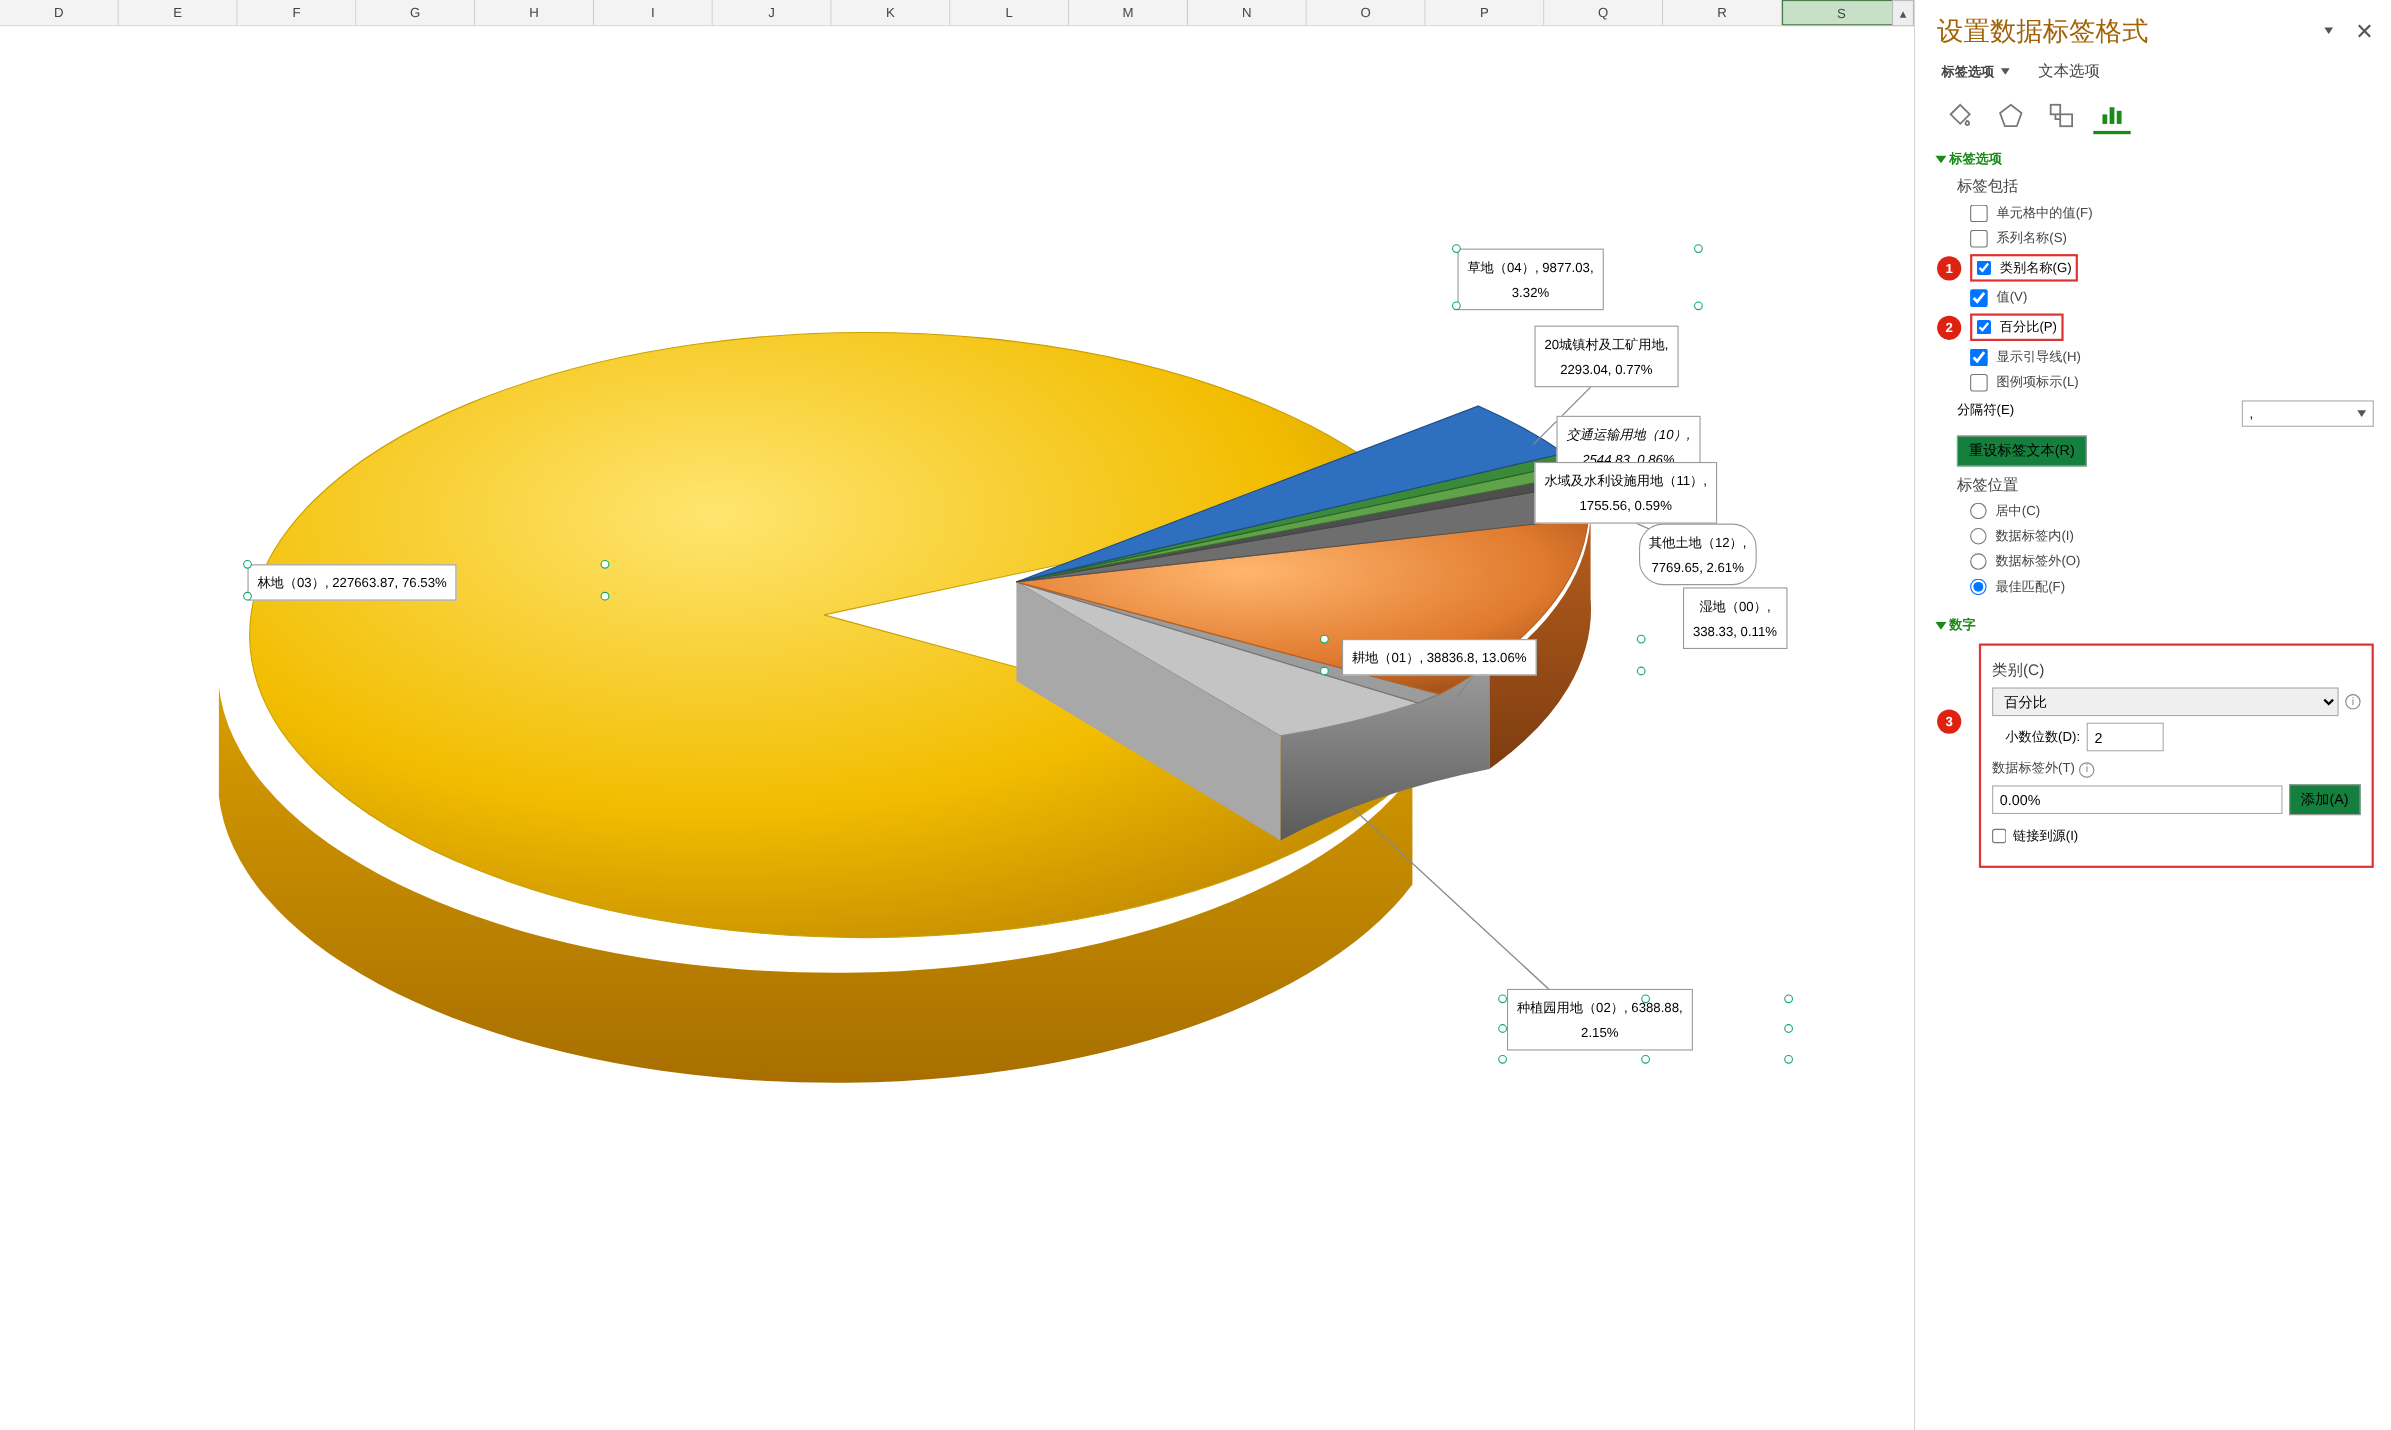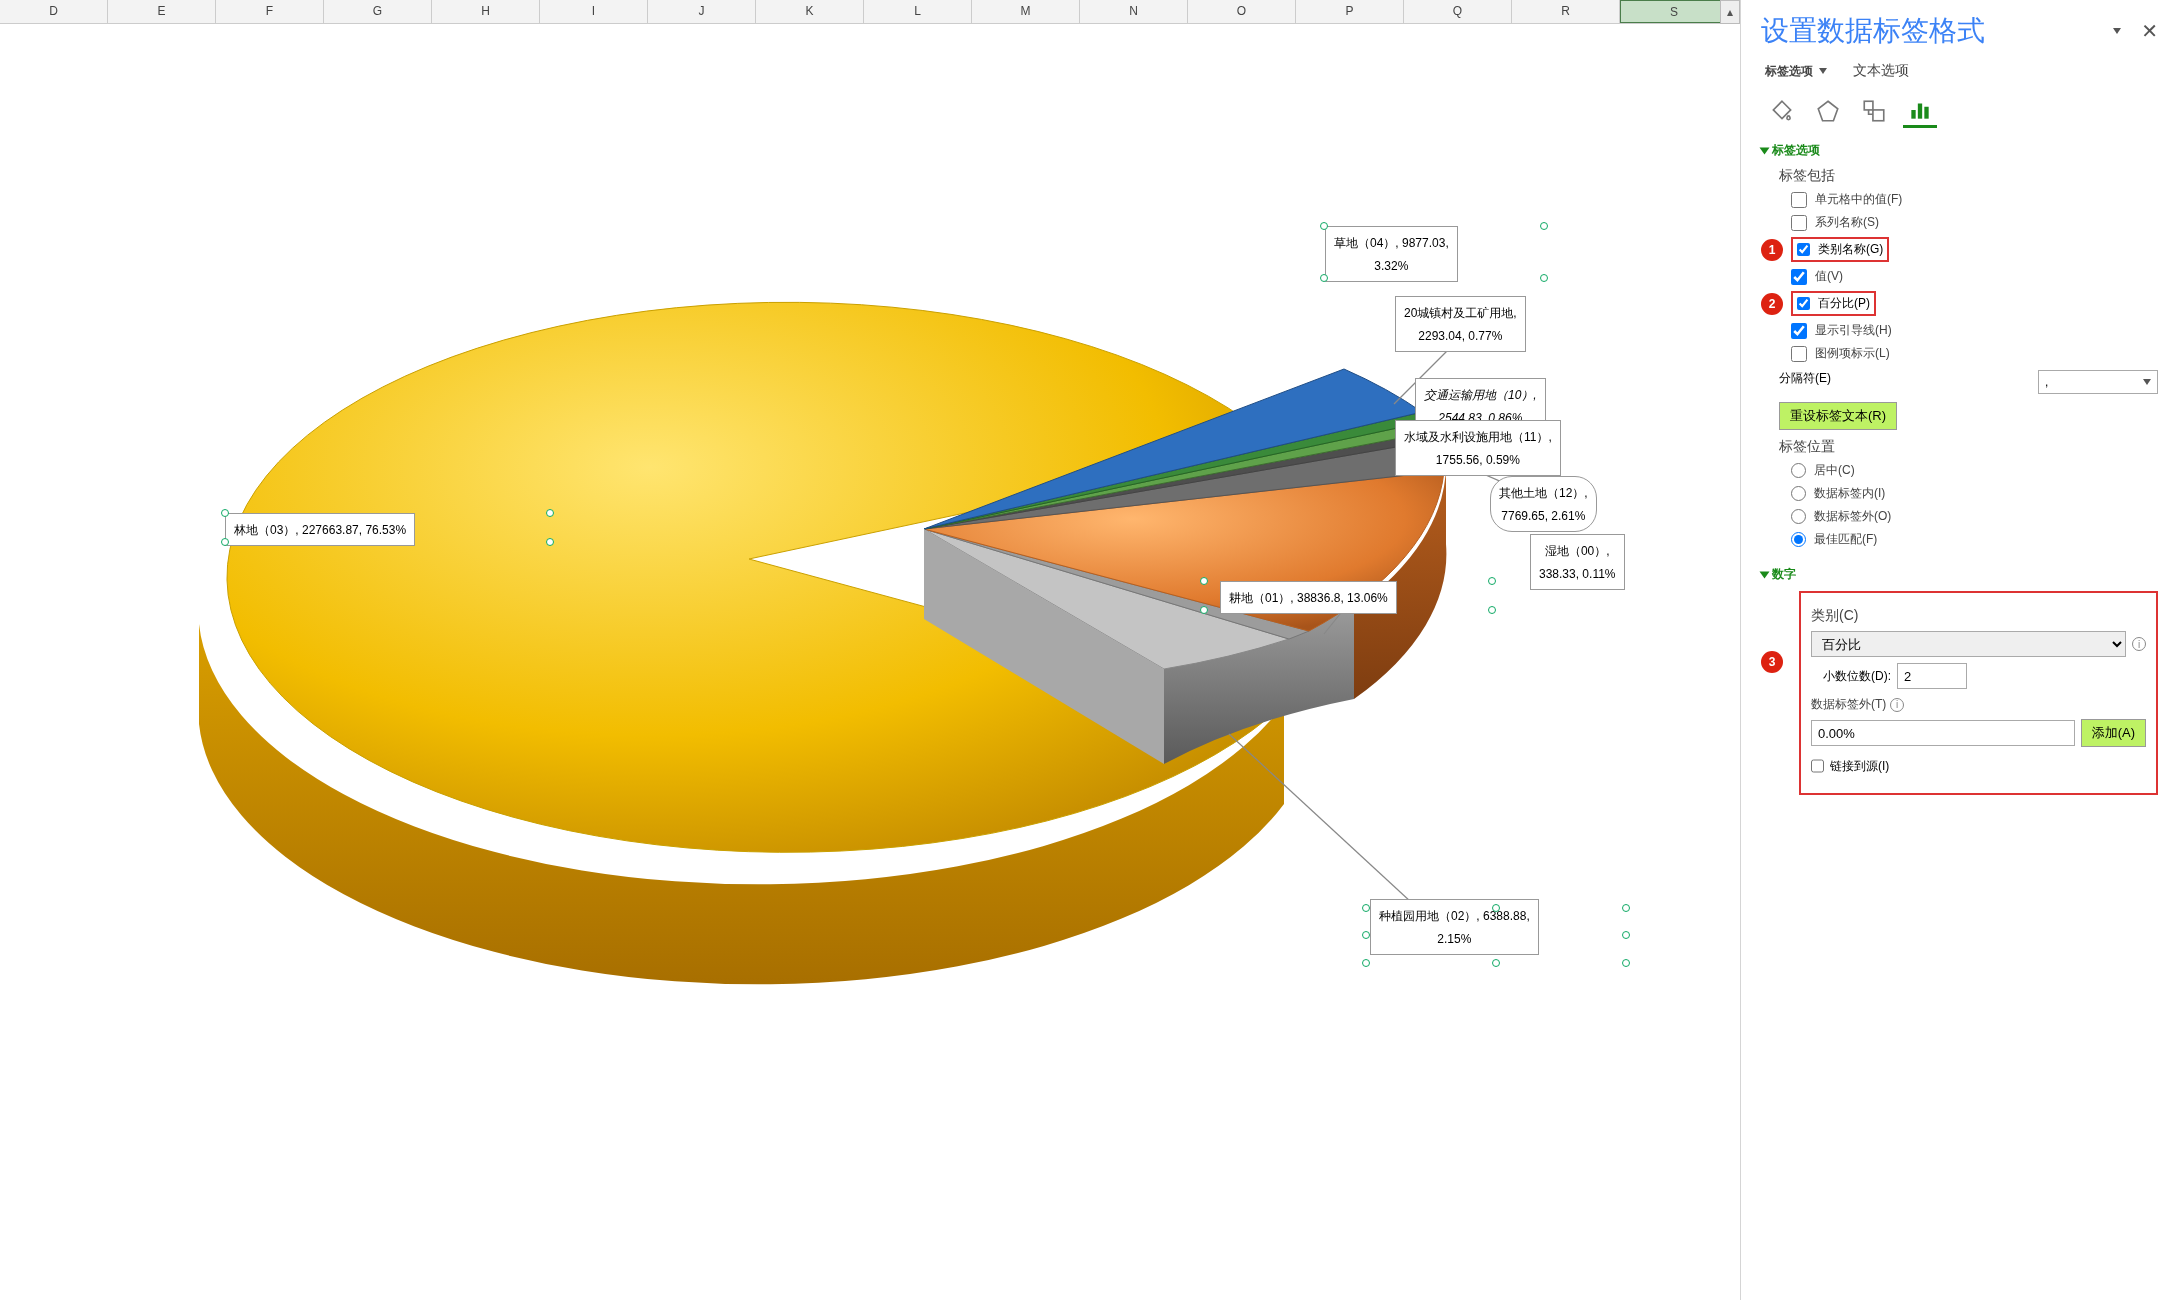--- a/index.html
+++ b/index.html
@@ -9,21 +9,21 @@
   .col-headers { display: flex; height: 24px; background: #f0f0f0; border-bottom: 1px solid #ccc; position: absolute; top: 0; left: 0; width: 1740px; }
   .col-headers .ch { flex: 0 0 108px; text-align: center; line-height: 22px; border-right: 1px solid #ccc; color: #444; background:#f3f3f3; cursor:cell;}
   .col-headers .ch.sel { background:#c8e0c8; border:1px solid #4a7d4a;}
   .vsb-btn { position:absolute; left:1720px; top:0; width:20px; height:24px; background:#eee; border:1px solid #bbb; display:flex; align-items:center; justify-content:center; color:#555;}
 
   .chart-area { position:absolute; top:24px; left:0; width:1740px; height:1276px; background:#fff; }
 
   
   .panel { position:absolute; right:0; top:0; width:434px; height:1300px; border-left:1px solid #d5d5d5; padding:12px 16px 12px 20px; background:#fff; }
   .panel-title-row { display:flex; align-items:center; justify-content:space-between; margin-bottom:12px; }
-  .panel-title { font-size:28px; color:#3b82f6; font-weight:400; }
+  .panel-title { font-size:24px; color:#a16207; font-weight:400; }
   .panel-close { font-size:20px; color:#555; cursor:pointer; }
   .tri-dn { width:0;height:0;border-left:4px solid transparent;border-right:4px solid transparent;border-top:6px solid #555; display:inline-block; margin-left:6px; }
 
   .tab-row { display:flex; gap:26px; margin-bottom:14px; padding-left:4px;}
   .tab { font-size:14px; color:#444; cursor:pointer; display:flex; align-items:center; }
   .tab.active { font-weight:bold; }
 
   .icon-row { display:flex; gap:12px; margin-bottom:14px; padding-left:4px; align-items:center; }
   .ic { width:34px; height:34px; display:flex; align-items:center; justify-content:center; cursor:pointer; color:#777;}
   .ic.active { border-bottom:3px solid #1a8a1a; color:#1a8a1a;}
@@ -35,21 +35,21 @@
   .fld-label { font-size:14px; color:#444; margin:8px 0 4px 18px; }
   .cb-row { display:flex; align-items:center; gap:8px; margin:6px 0 6px 30px; font-size:14px; color:#444;}
   .cb-row input[type=checkbox]{ width:16px; height:16px; }
   .fld-row { display:flex; align-items:flex-start; gap:10px; margin:8px 0 8px 18px; font-size:14px; }
 
   .highlight-box { border:2px solid #d33; padding:2px 4px; display:inline-flex; align-items:center; gap:8px;}
   .red-dot { width:22px; height:22px; border-radius:50%; background:#d21; color:#fff; display:flex; align-items:center; justify-content:center; font-size:12px; font-weight:bold;}
   .dot-wrap { display:flex; align-items:center; gap:8px; margin:4px 0 4px 0;}
 
   .sep-select { width:120px; height:24px; border:1px solid #aaa; padding:0 6px; display:flex; align-items:center; justify-content:space-between; font-size:13px; background:#fff; cursor:pointer;}
-  .btn { border:1px solid #999; background:#bef264; padding:4px 10px; font-size:13px; cursor:pointer; }
+  .btn { border:1px solid #999; background:#15803d; padding:4px 10px; font-size:13px; cursor:pointer; }
 
   .radio-row { display:flex; align-items:center; gap:8px; margin:6px 0 6px 30px; font-size:14px; color:#444;}
   .radio-row input[type=radio]{ width:15px; height:15px; }
 
   .num-box { border:2px solid #d33; padding:8px 10px; margin-left:8px; }
   .num-box .nl { font-size:14px; color:#444; margin:6px 0; }
   .num-box select,.num-box input { border:1px solid #aaa; height:26px; padding:0 6px; font-size:13px;}
   .num-box .row { display:flex; align-items:center; gap:6px; margin:6px 0;}
   .info-circ { width:14px;height:14px;border-radius:50%;border:1px solid #888;color:#888;font-size:10px;display:inline-flex;align-items:center;justify-content:center; }
 

